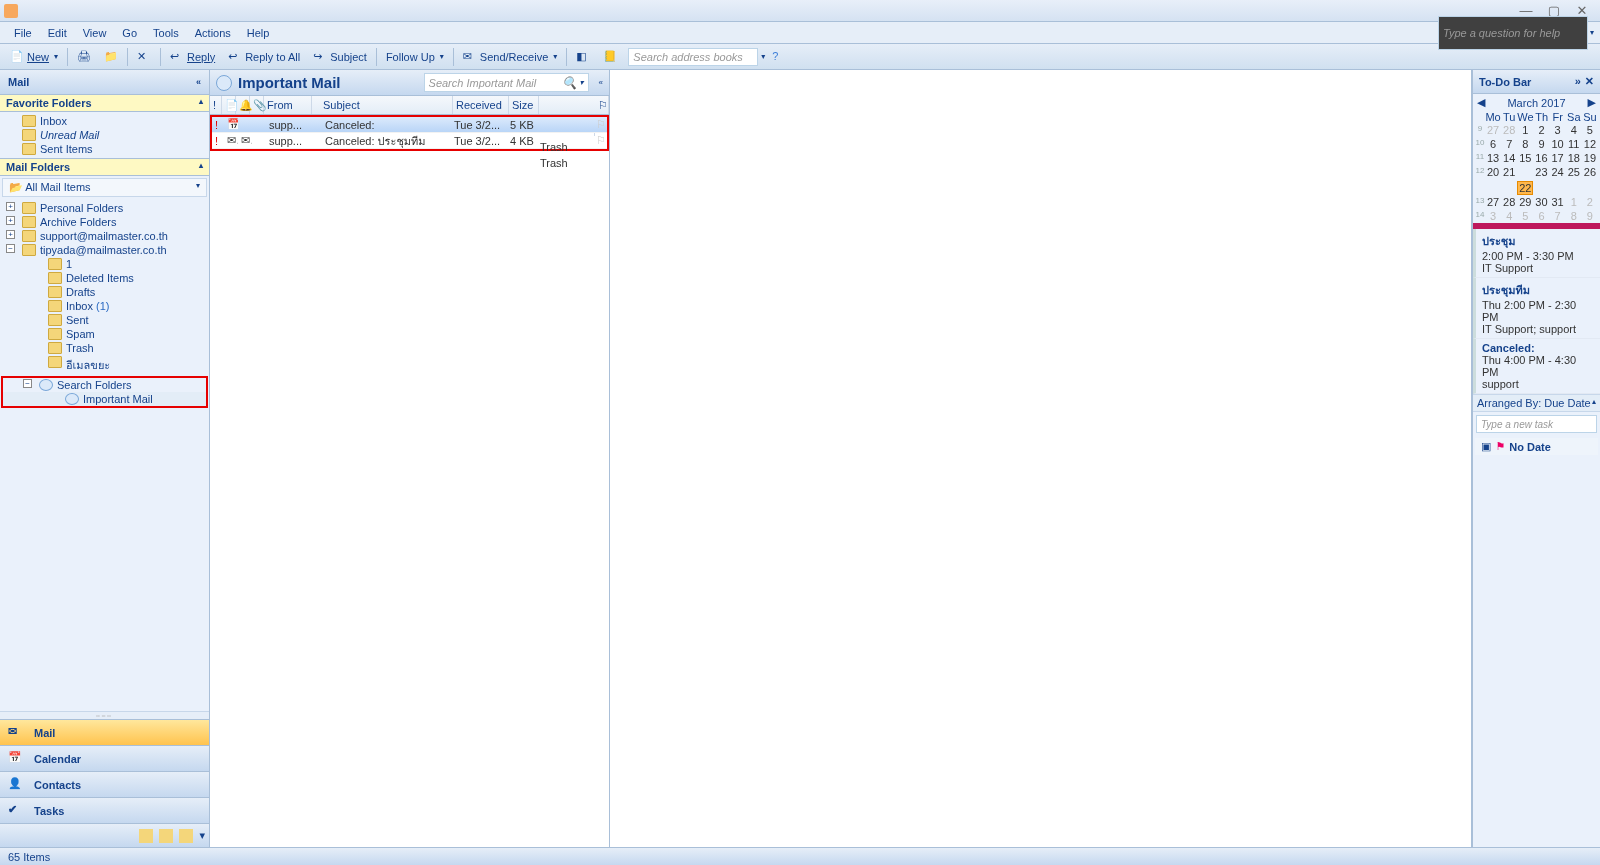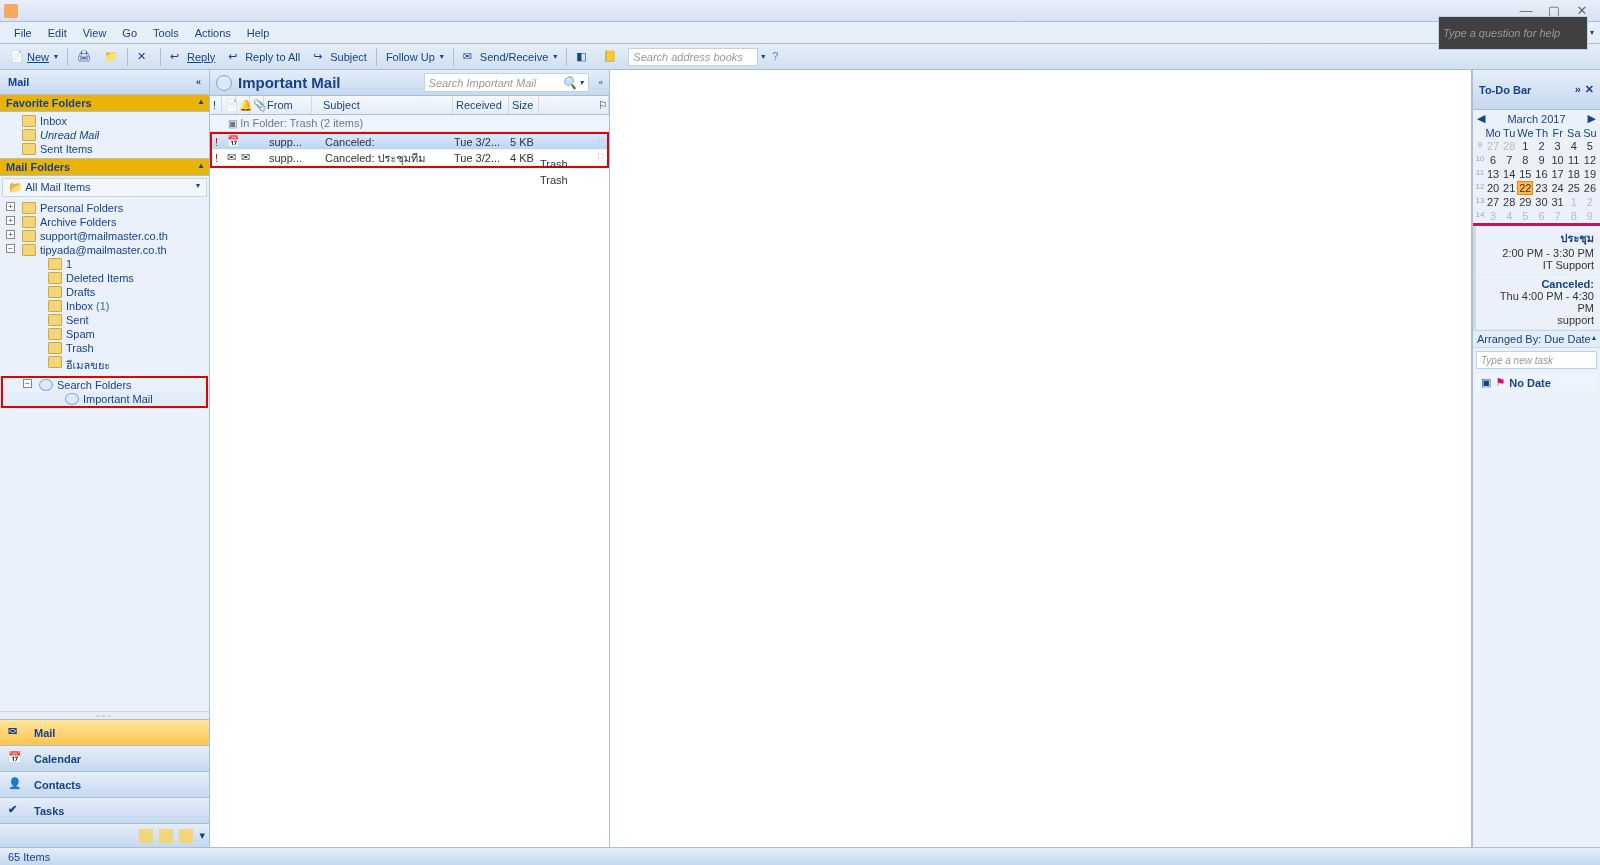--- a/index.html
+++ b/index.html
@@ -26,21 +26,21 @@
 .addrsearch { border: 1px solid #bcd4e8; background: #fff; width: 130px; height: 18px; display: flex; align-items: center; padding: 0 4px; color: #999; font-style: italic; margin-left: 4px; }
 .ddarrow { font-size: 8px; margin-left: 2px; color: #15428b; }
 
 
 .main { display: flex; height: calc(100% - 22px - 22px - 26px - 18px); }
 
 
 .nav { width: 210px; background: #eaf1fb; border-right: 1px solid #a9bfd8; display: flex; flex-direction: column; }
 .navhdr { background: linear-gradient(#e6eef8,#c5d8ef); height: 24px; display: flex; align-items: center; padding: 0 8px; color: #15428b; font-weight: bold; font-size: 15px; justify-content: space-between; }
 .navhdr .collapse { font-size: 9px; cursor: pointer; }
-.sectionhdr { background: #eab308; border-top: 1px solid #a9bfd8; border-bottom: 1px solid #a9bfd8; padding: 2px 6px; color: #15428b; font-weight: bold; display: flex; justify-content: space-between; }
+.sectionhdr { background: #fef9c3; border-top: 1px solid #a9bfd8; border-bottom: 1px solid #a9bfd8; padding: 2px 6px; color: #15428b; font-weight: bold; display: flex; justify-content: space-between; }
 .sectionhdr .arrow { font-size: 8px; }
 .favlist, .treelist { padding: 2px 0; }
 .favitem, .treeitem { display: flex; align-items: flex-start; padding: 1px 6px 1px 22px; color: #15428b; cursor: pointer; gap: 4px; }
 .treeitem .exp { width: 9px; height: 9px; border: 1px solid #888; display: inline-flex; align-items: center; justify-content: center; font-size: 8px; margin-right: 3px; background: #fff; }
 .treeitem.lv0 { padding-left: 6px; }
 .treeitem.lv1 { padding-left: 20px; }
 .treeitem.lv2 { padding-left: 48px; }
 .treeitem.lv3 { padding-left: 62px; }
 .fico { width: 14px; height: 12px; background: #f4d67a; border: 1px solid #cfa93f; border-radius: 1px; }
 .fico.search { background: #dbe9f9; border-color: #7aa7d8; border-radius: 50%; }
@@ -79,33 +79,33 @@
 .msgrow { display: flex; align-items: center; height: 16px; font-size: 10px; color: #333; border-bottom: 1px solid #f2f2f2; cursor: pointer; }
 .msgrow.selected { background: linear-gradient(#dceafc,#b9d5f7); }
 .msgrow > div { padding: 0 3px; overflow: hidden; white-space: nowrap; text-overflow: ellipsis; }
 .msgrows-highlight { border: 2px solid #e60000; }
 
 
 .reading { flex: 1; background: #fff; border-right: 1px solid #a9bfd8; }
 
 
 .todobar { width: 128px; background: #eaf1fb; display: flex; flex-direction: column; border-left: 1px solid #a9bfd8; }
-.todohdr { height: 40px; background: linear-gradient(#e6eef8,#c5d8ef); display: flex; align-items: center; padding: 0 6px; color: #15428b; font-weight: bold; font-size: 14px; justify-content: space-between; border-bottom: 1px solid #a9bfd8; }
+.todohdr { height: 24px; background: linear-gradient(#e6eef8,#c5d8ef); display: flex; align-items: center; padding: 0 6px; color: #15428b; font-weight: bold; font-size: 14px; justify-content: space-between; border-bottom: 1px solid #a9bfd8; }
 .todohdr .ctrls { display: flex; gap: 4px; font-size: 10px; }
 .calnav { display: flex; align-items: center; justify-content: space-between; padding: 2px 4px; background: #eaf1fb; color: #15428b; font-size: 10px; }
 .calnav .mo { font-weight: normal; }
 .caldow { display: grid; grid-template-columns: 10px repeat(7, 1fr); padding: 0 2px; font-size: 9px; color: #15428b; }
 .caldow > div { text-align: center; }
 .calgrid { display: grid; grid-template-columns: 10px repeat(7, 1fr); padding: 0 2px; font-size: 9px; }
 .calgrid > div { text-align: center; padding: 1px 0; color: #333; }
 .calgrid .wk { color: #9aa; font-size: 8px; }
 .calgrid .dim { color: #bbb; }
-.calgrid .today { background: #ffb84d; border: 1px solid #e68a00; padding: 0; }
-
-.apptlist { border-top: 3px solid #be185d; text-align: right; }
+.calgrid .today { background: #ffb84d; border: 1px solid #e68a00; padding: 0; margin-top: 16px; }
+
+.apptlist { border-top: 6px solid #be185d; }
 .appt { padding: 3px 6px; border-bottom: 1px solid #e2e9f3; font-size: 10px; color: #333; border-left: 3px solid #cdd; }
 .appt .atitle { font-weight: bold; color: #15428b; }
 .appt .atime { }
 .appt .awho { }
 
 .taskhdr { background: #e3edf7; border-top: 1px solid #c7d7ea; border-bottom: 1px solid #c7d7ea; padding: 2px 4px; color: #15428b; font-size: 10px; display: flex; justify-content: space-between; }
 .taskinput { margin: 3px; border: 1px solid #bcd4e8; background: #fff; height: 18px; padding: 0 4px; color: #999; font-style: italic; display: flex; align-items: center; font-size: 10px; }
 .taskgroup { background: #eef4fb; padding: 2px 6px; font-size: 10px; color: #15428b; display: flex; align-items: center; gap: 4px; margin: 2px; }
 .taskgroup .flag { color: #e06; }
 
@@ -337,21 +337,20 @@
       <div class="col-icon">📄</div>
       <div class="col-att">🔔</div>
       <div class="col-att">📎</div>
       <div class="col-from">From</div>
       <div class="col-subject">Subject</div>
       <div class="col-recv">Received</div>
       <div class="col-size">Size</div>
       <div class="col-folder">In Folder</div>
       <div class="col-cat">⚐</div>
     </div>
-    <div class="grouphdr">▣ <span>In Folder: Trash (2 items)</span></div>
     <div class="msgrows-highlight">
       <div class="msgrow selected">
         <div class="col-flag" style="color:#d00">!</div>
         <div class="col-icon">📅</div>
         <div class="col-att"></div>
         <div class="col-att"></div>
         <div class="col-from">supp...</div>
         <div class="col-subject">Canceled:</div>
         <div class="col-recv">Tue 3/2...</div>
         <div class="col-size">5 KB</div>
@@ -449,20 +448,25 @@
         <div class="dim">9</div>
       </div>
 
     <div class="apptlist">
       <div class="appt">
         <div class="atitle">ประชุม</div>
         <div class="atime">2:00 PM - 3:30 PM</div>
         <div class="awho">IT Support</div>
       </div>
       <div class="appt">
+        <div class="atitle">ประชุมทีม</div>
+        <div class="atime">Thu 2:00 PM - 2:30 PM</div>
+        <div class="awho">IT Support; support</div>
+      </div>
+      <div class="appt">
         <div class="atitle">Canceled:</div>
         <div class="atime">Thu 4:00 PM - 4:30 PM</div>
         <div class="awho">support</div>
       </div>
     </div>
 
     <div class="taskhdr">
         <span>Arranged By: Due Date</span>
         <span class="chev">▴</span>
       </div>

